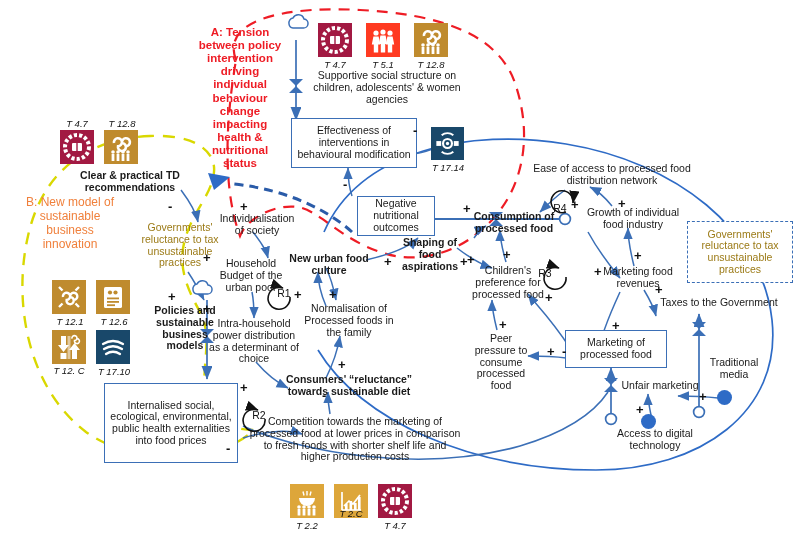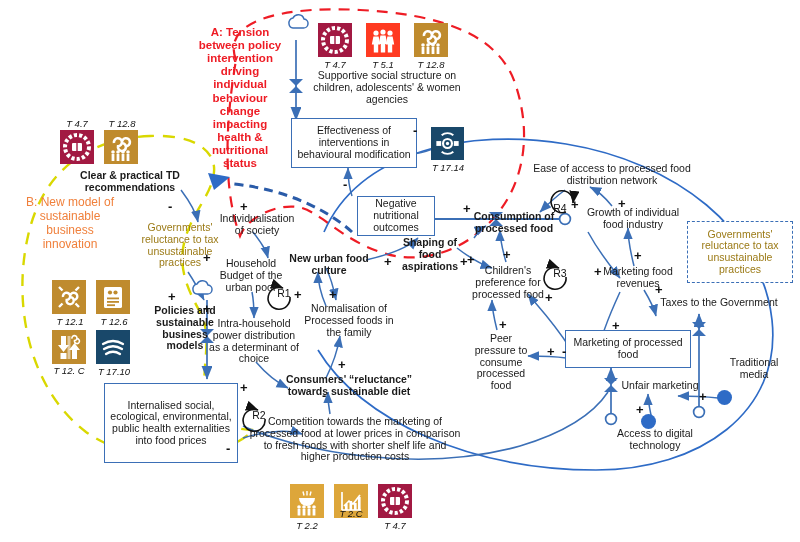--- a/index.html
+++ b/index.html
@@ -337,33 +337,33 @@
   <div class="node var" style="left:526px;top:163px;width:172px;">Ease of access to processed food distribution network</div>
 
   <div class="node var" style="left:586px;top:207px;width:94px;">Growth of individual food industry</div>
 
   <div class="node var" style="left:600px;top:266px;width:76px;">Marketing food revenues</div>
 
   <div class="node var" style="left:644px;top:297px;width:150px;">Taxes to the Government</div>
 
   <div class="node dashbox" style="left:687px;top:221px;width:106px;height:62px;display:flex;align-items:center;justify-content:center;text-align:center;">Governments' reluctance to tax unsustainable practices</div>
 
-  <div class="node boxed" style="left:565px;top:330px;width:126px;height:38px;display:flex;align-items:center;justify-content:center;">Marketing of processed food</div>
+  <div class="node boxed" style="left:565px;top:330px;width:102px;height:38px;display:flex;align-items:center;justify-content:center;">Marketing of processed food</div>
 
   <div class="node var" style="left:614px;top:380px;width:92px;">Unfair marketing</div>
 
-  <div class="node var" style="left:700px;top:357px;width:68px;margin-left:20px;">Traditional media</div>
+  <div class="node var" style="left:700px;top:357px;width:68px;">Traditional media</div>
   <div class="blob" style="left:717px;top:390px;width:15px;height:15px;"></div>
 
   <div class="node var" style="left:614px;top:428px;width:82px;">Access to digital technology</div>
   <div class="blob" style="left:641px;top:414px;width:15px;height:15px;"></div>
 
   <div class="loop" style="left:273px;top:287px;width:22px;">R1</div>
   <div class="loop" style="left:248px;top:409px;width:22px;">R2</div>
-  <div class="loop" style="left:549px;top:267px;width:22px;">R3</div>
+  <div class="loop" style="left:534px;top:267px;width:22px;">R3</div>
   <div class="loop" style="left:549px;top:202px;width:22px;">R4</div>
 
   <div class="sign" style="left:413px;top:124px;">-</div>
   <div class="sign" style="left:343px;top:178px;">-</div>
   <div class="sign" style="left:168px;top:200px;">-</div>
   <div class="sign" style="left:322px;top:389px;">-</div>
   <div class="sign" style="left:226px;top:442px;">-</div>
   <div class="sign" style="left:562px;top:345px;">-</div>
 
   <div class="sign" style="left:240px;top:200px;">+</div>

